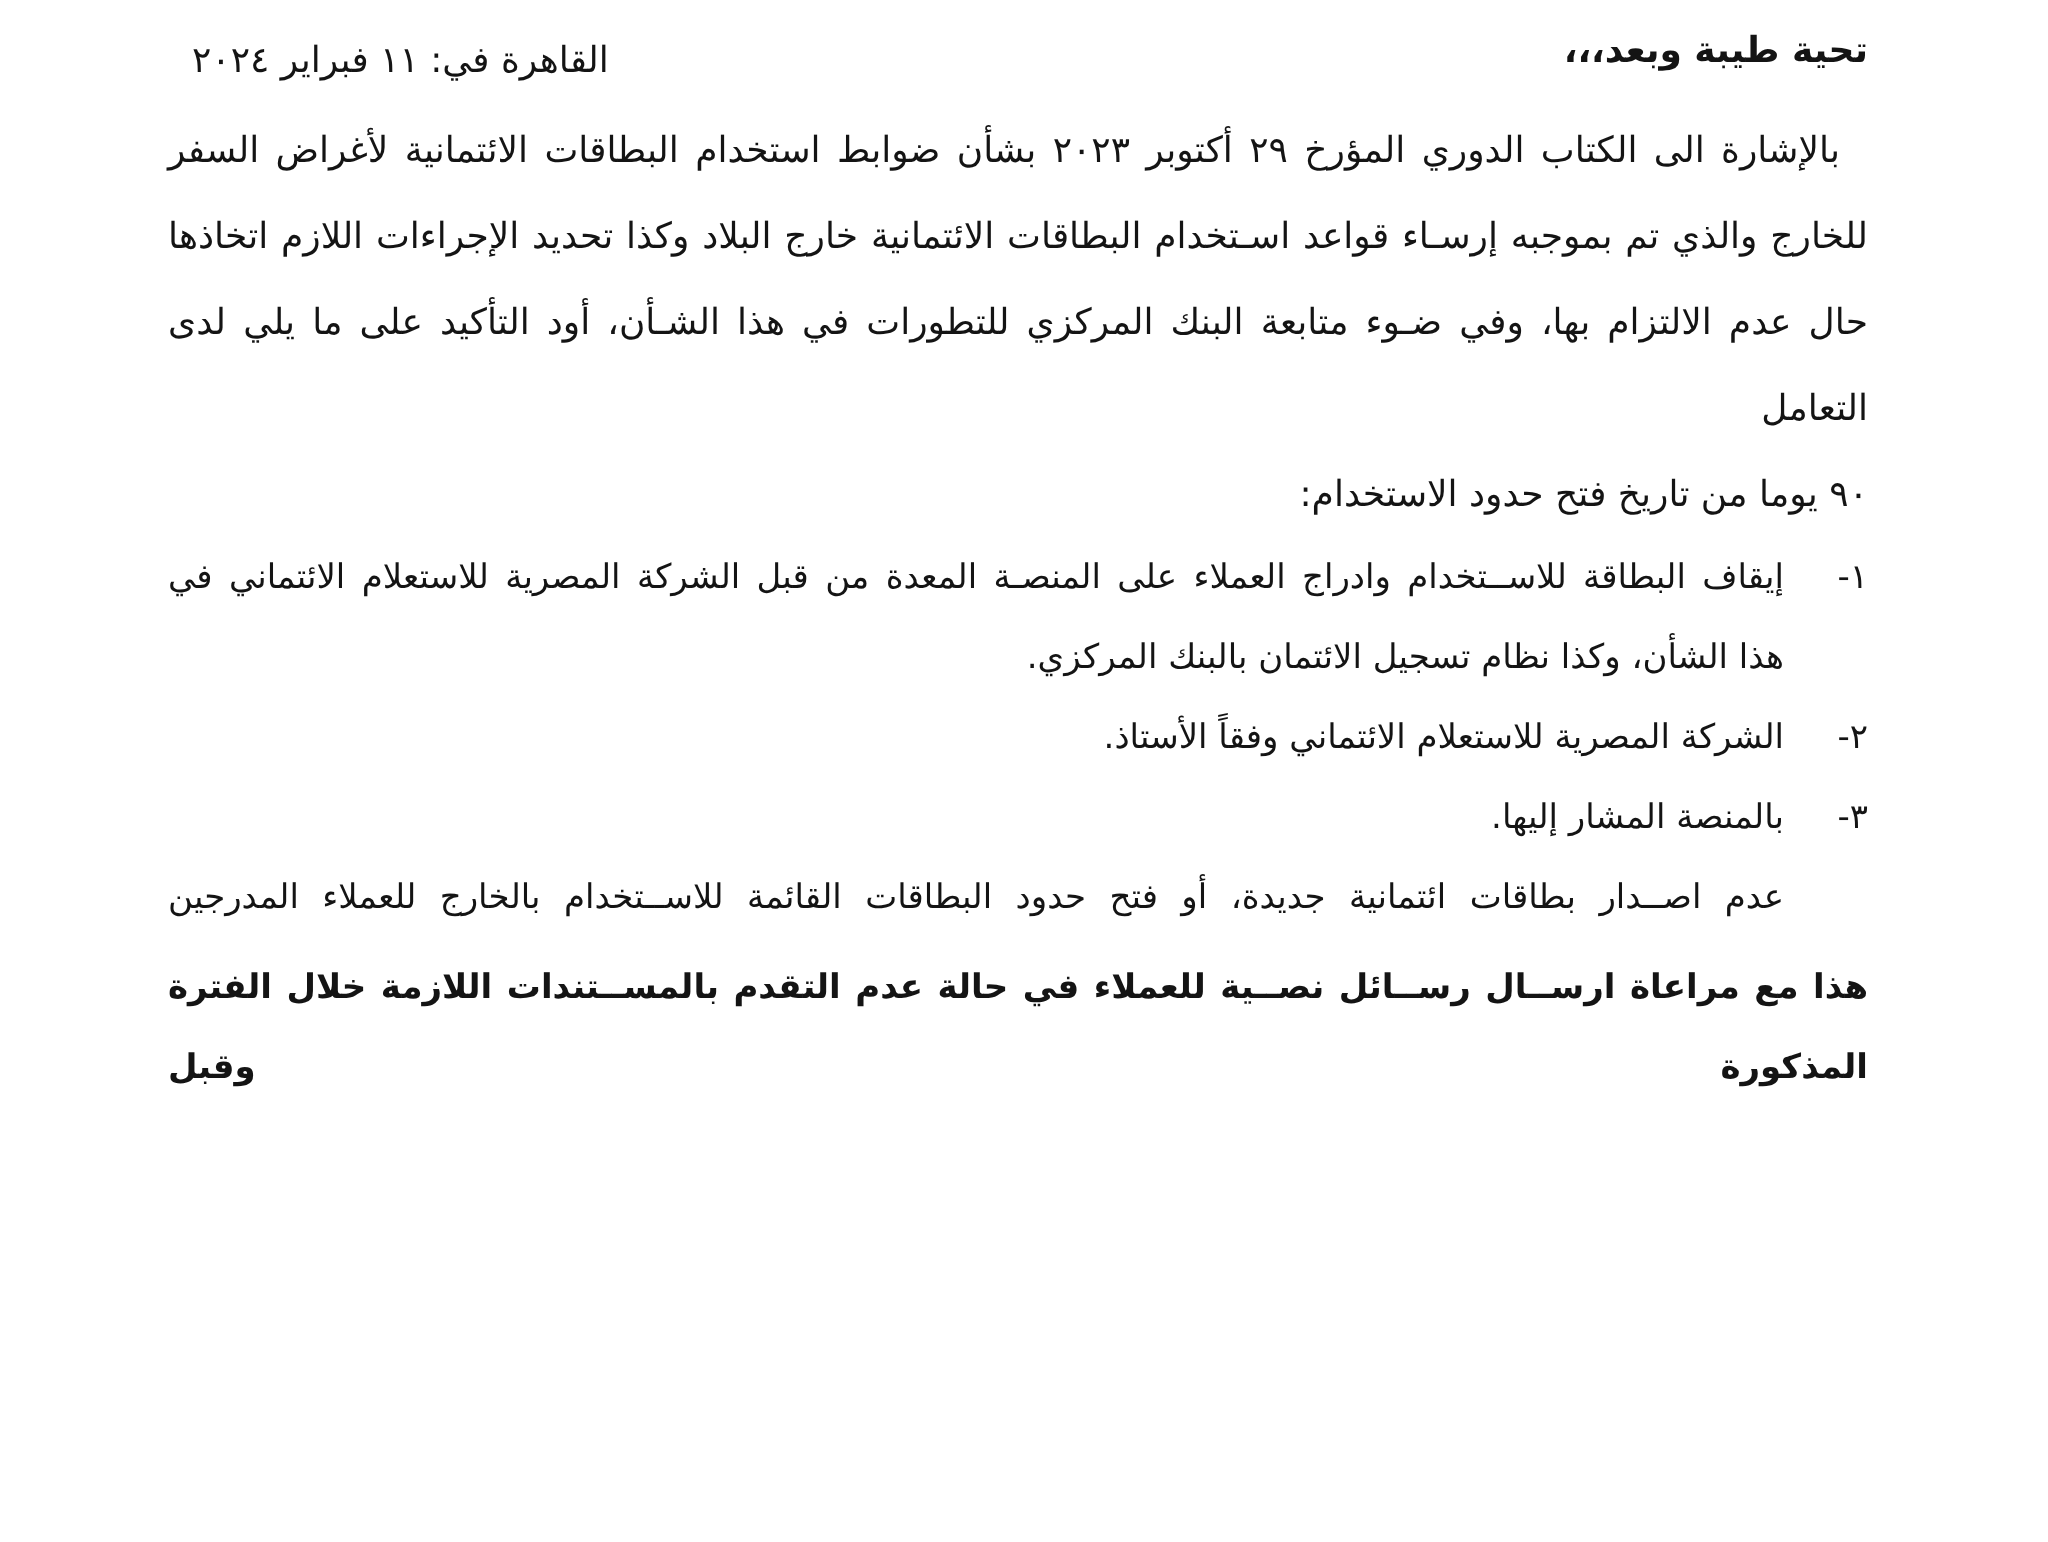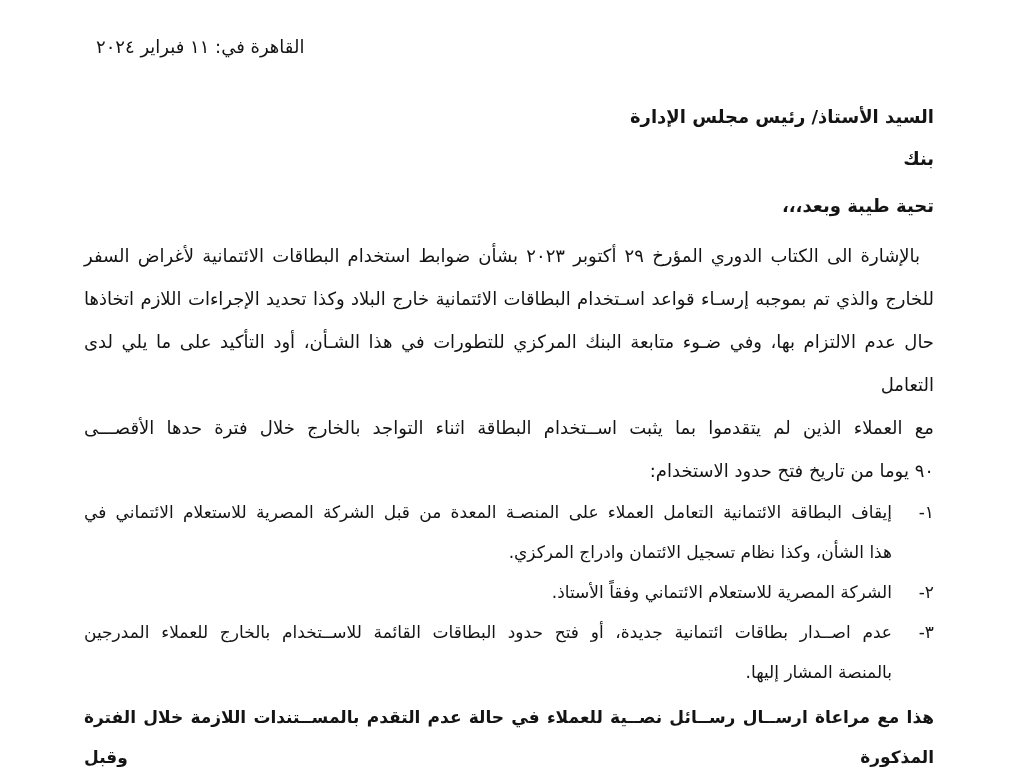--- a/index.html
+++ b/index.html
@@ -14,21 +14,21 @@
     background: #ffffff;
     color: #141414;
     font-family: "DejaVu Sans", sans-serif;
     direction: rtl;
     overflow: hidden;
     box-sizing: border-box;
   }
   
   .date-line {
     position: absolute;
-    top: 36px;
+    top: 20px;
     left: 96px;
     font-size: 18px;
     direction: rtl;
     white-space: nowrap;
   }
   
   .content {
     position: absolute;
     top: 0;
     right: 0;
@@ -94,57 +94,52 @@
 </style>
 </head>
 <body>
 
 <div class="page">
 
   <div class="date-line">القاهرة في: ١١ فبراير ٢٠٢٤</div>
 
   <div class="content">
 
-    <div class="addressee">
-      <div>السيد الأستاذ/ رئيس مجلس الإدارة</div>
-      <div>بنك</div>
-    </div>
 
     <div class="salutation">تحية طيبة وبعد،،،</div>
 
     <div class="intro-para">
       <div class="jline first-indent">بالإشارة الى الكتاب الدوري المؤرخ ٢٩ أكتوبر ٢٠٢٣ بشأن ضوابط استخدام البطاقات الائتمانية لأغراض السفر</div>
       <div class="jline">للخارج والذي تم بموجبه إرسـاء قواعد اسـتخدام البطاقات الائتمانية خارج البلاد وكذا تحديد الإجراءات اللازم اتخاذها</div>
       <div class="jline">حال عدم الالتزام بها، وفي ضـوء متابعة البنك المركزي للتطورات في هذا الشـأن، أود التأكيد على ما يلي لدى التعامل</div>
-      <div class="jline">مع العملاء الذين لم يتقدموا بما يثبت اســتخدام البطاقة اثناء التواجد بالخارج خلال فترة حدها الأقصـــى</div>
       <div class="jline last">٩٠ يوما من تاريخ فتح حدود الاستخدام:</div>
     </div>
 
     <div class="num-list">
 
       <div class="list-item">
         <div class="item-num">١-</div>
         <div class="item-body">
-          <div class="jline">إيقاف البطاقة الائتمانية التعامل العملاء على المنصـة المعدة من قبل الشركة المصرية للاستعلام الائتماني في</div>
-          <div class="jline last">هذا الشأن، وكذا نظام تسجيل الائتمان وادراج المركزي.</div>
+          <div class="jline">إيقاف البطاقة للاســتخدام وادراج العملاء على المنصـة المعدة من قبل الشركة المصرية للاستعلام الائتماني في</div>
+          <div class="jline last">هذا الشأن، وكذا نظام تسجيل الائتمان بالبنك المركزي.</div>
         </div>
       </div>
 
       <div class="list-item">
         <div class="item-num">٢-</div>
         <div class="item-body">
           <div class="jline last">الشركة المصرية للاستعلام الائتماني وفقاً الأستاذ.</div>
         </div>
       </div>
 
       <div class="list-item">
         <div class="item-num">٣-</div>
         <div class="item-body">
+          <div class="jline last">بالمنصة المشار إليها.</div>
           <div class="jline">عدم اصــدار بطاقات ائتمانية جديدة، أو فتح حدود البطاقات القائمة للاســتخدام بالخارج للعملاء المدرجين</div>
-          <div class="jline last">بالمنصة المشار إليها.</div>
         </div>
       </div>
 
     </div>
 
     <div class="closing-para">
       <div class="jline">هذا مع مراعاة ارســال رســائل نصــية للعملاء في حالة عدم التقدم بالمســتندات اللازمة خلال الفترة المذكورة وقبل</div>
 
     </div>
 

